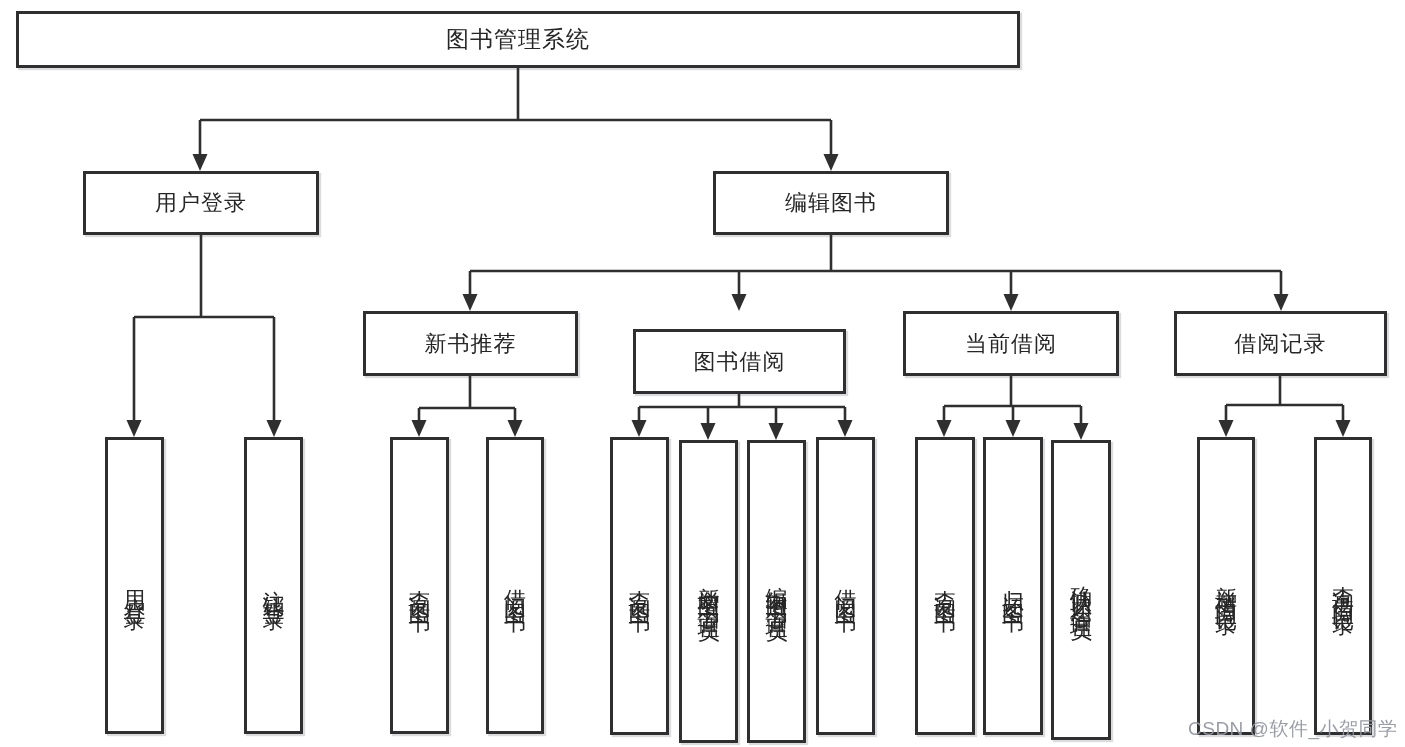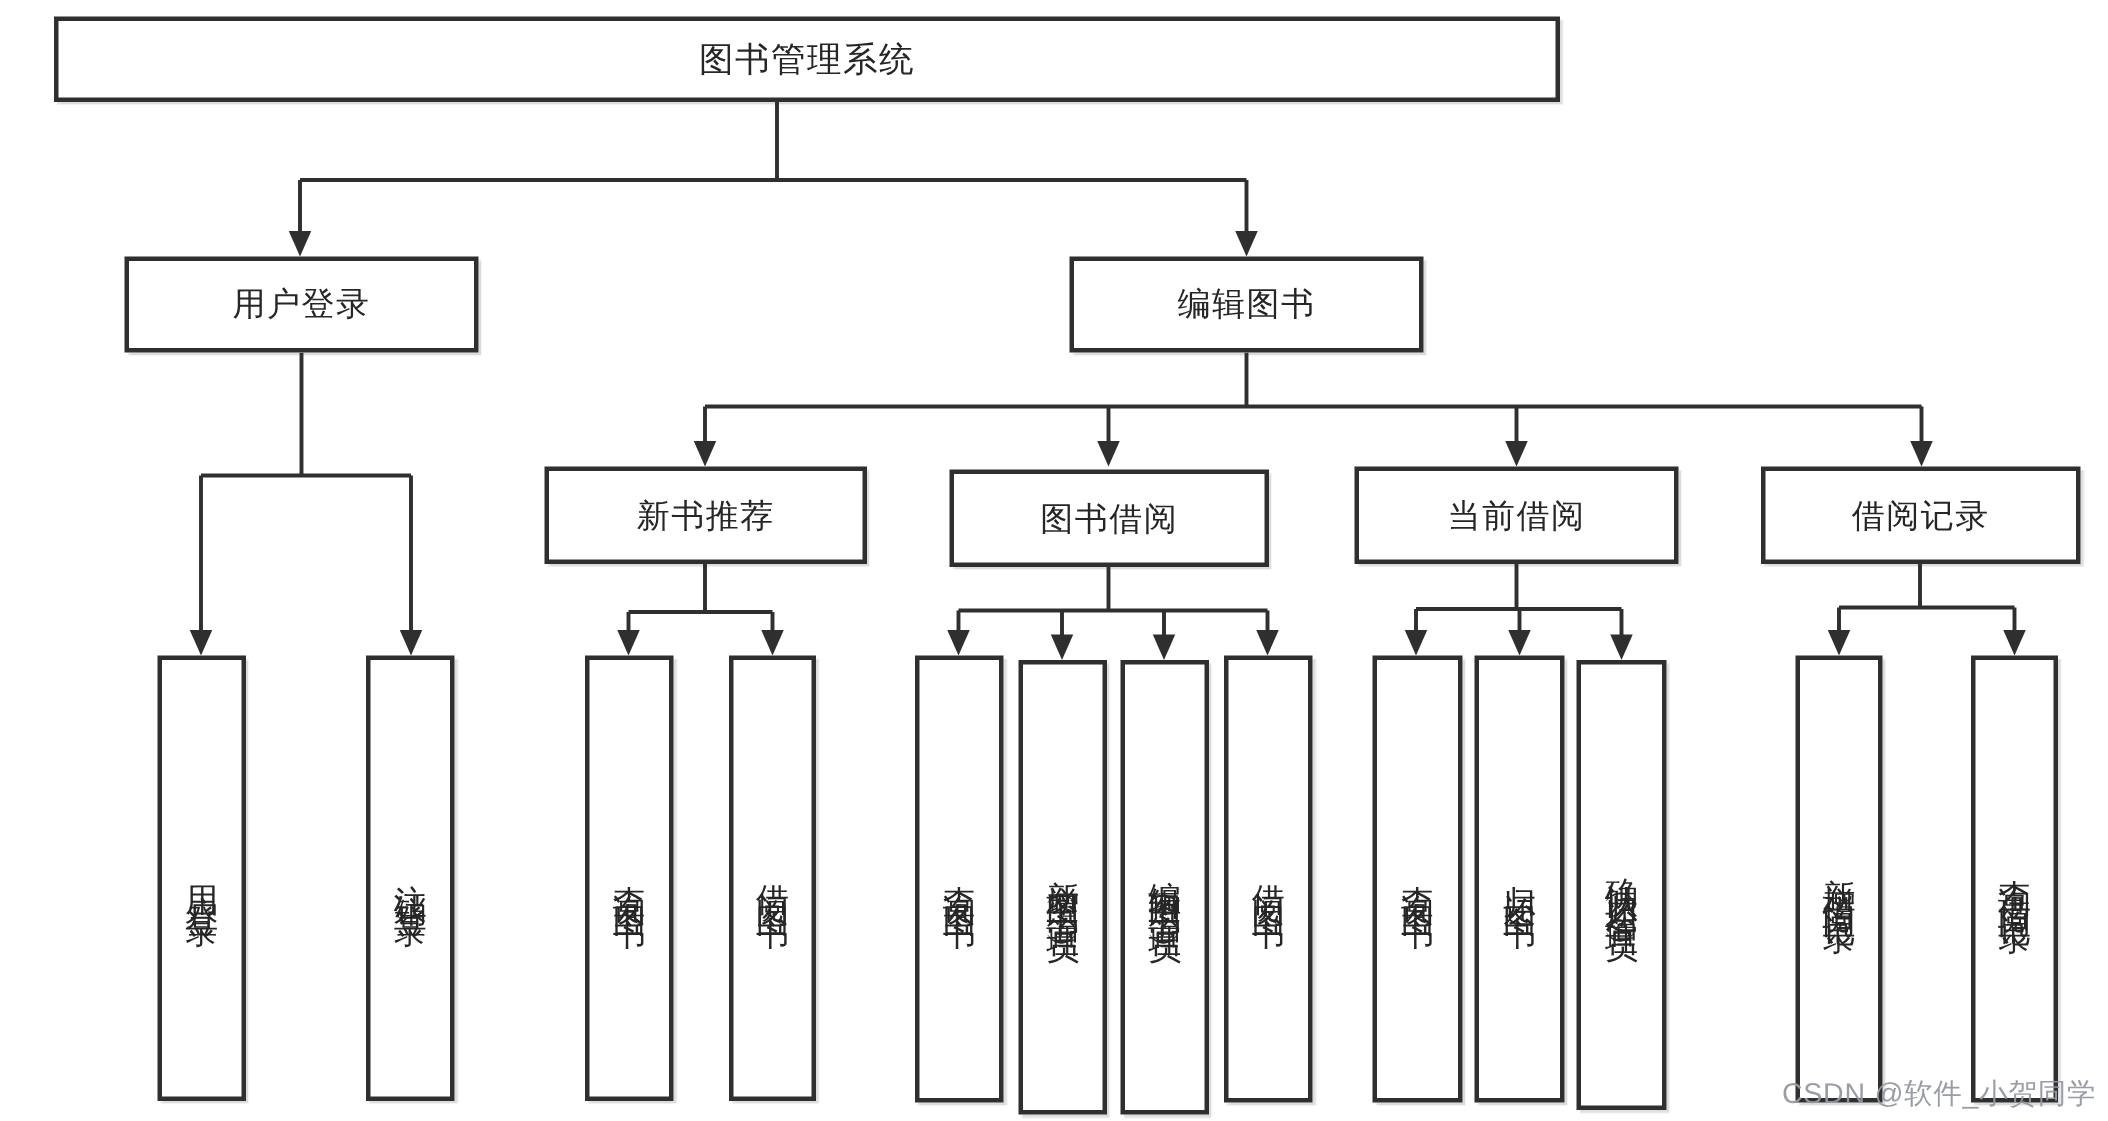--- a/index.html
+++ b/index.html
@@ -22,27 +22,27 @@
   }
   .box{font-size:22px;letter-spacing:1px;white-space:nowrap;}
   .vbox{
     font-size:22px;
     writing-mode:vertical-rl;
     text-orientation:mixed;
     letter-spacing:7px;
     line-height:1;
   }
   
-  #n-root            {left:16px;  top:11px;  width:1004px; height:57px; font-size:23px;margin-left:20px;}
+  #n-root            {left:16px;  top:11px;  width:1004px; height:57px; font-size:23px;}
   #n-user-login      {left:83px;  top:171px; width:236px;  height:64px;}
   #n-book-mgmt       {left:713px; top:171px; width:236px;  height:64px;}
   #n-ul-login        {left:105px; top:437px; width:59px;   height:297px;}
   #n-ul-logout       {left:244px; top:437px; width:59px;   height:297px;}
   #n-nbr             {left:363px; top:311px; width:215px;  height:65px;}
-  #n-bb              {left:633px; top:313px; width:213px;  height:65px;}
+  #n-bb              {left:633px; top:329px; width:213px;  height:65px;}
   #n-cb              {left:903px; top:311px; width:216px;  height:65px;font-family:Liberation Serif, serif;}
   #n-br              {left:1174px;top:311px; width:213px;  height:65px;}
   #n-nbr-query       {left:390px; top:437px; width:59px;   height:297px;}
   #n-nbr-borrow      {left:486px; top:437px; width:58px;   height:297px;}
   #n-bb-query        {left:610px; top:437px; width:59px;   height:298px;}
   #n-bb-add          {left:679px; top:440px; width:59px;   height:303px; letter-spacing:5px;}
   #n-bb-edit         {left:747px; top:440px; width:59px;   height:303px; letter-spacing:5px;}
   #n-bb-borrow       {left:816px; top:437px; width:59px;   height:298px;}
   #n-cb-query        {left:915px; top:437px; width:60px;   height:298px;}
   #n-cb-return       {left:983px; top:437px; width:60px;   height:298px;}

